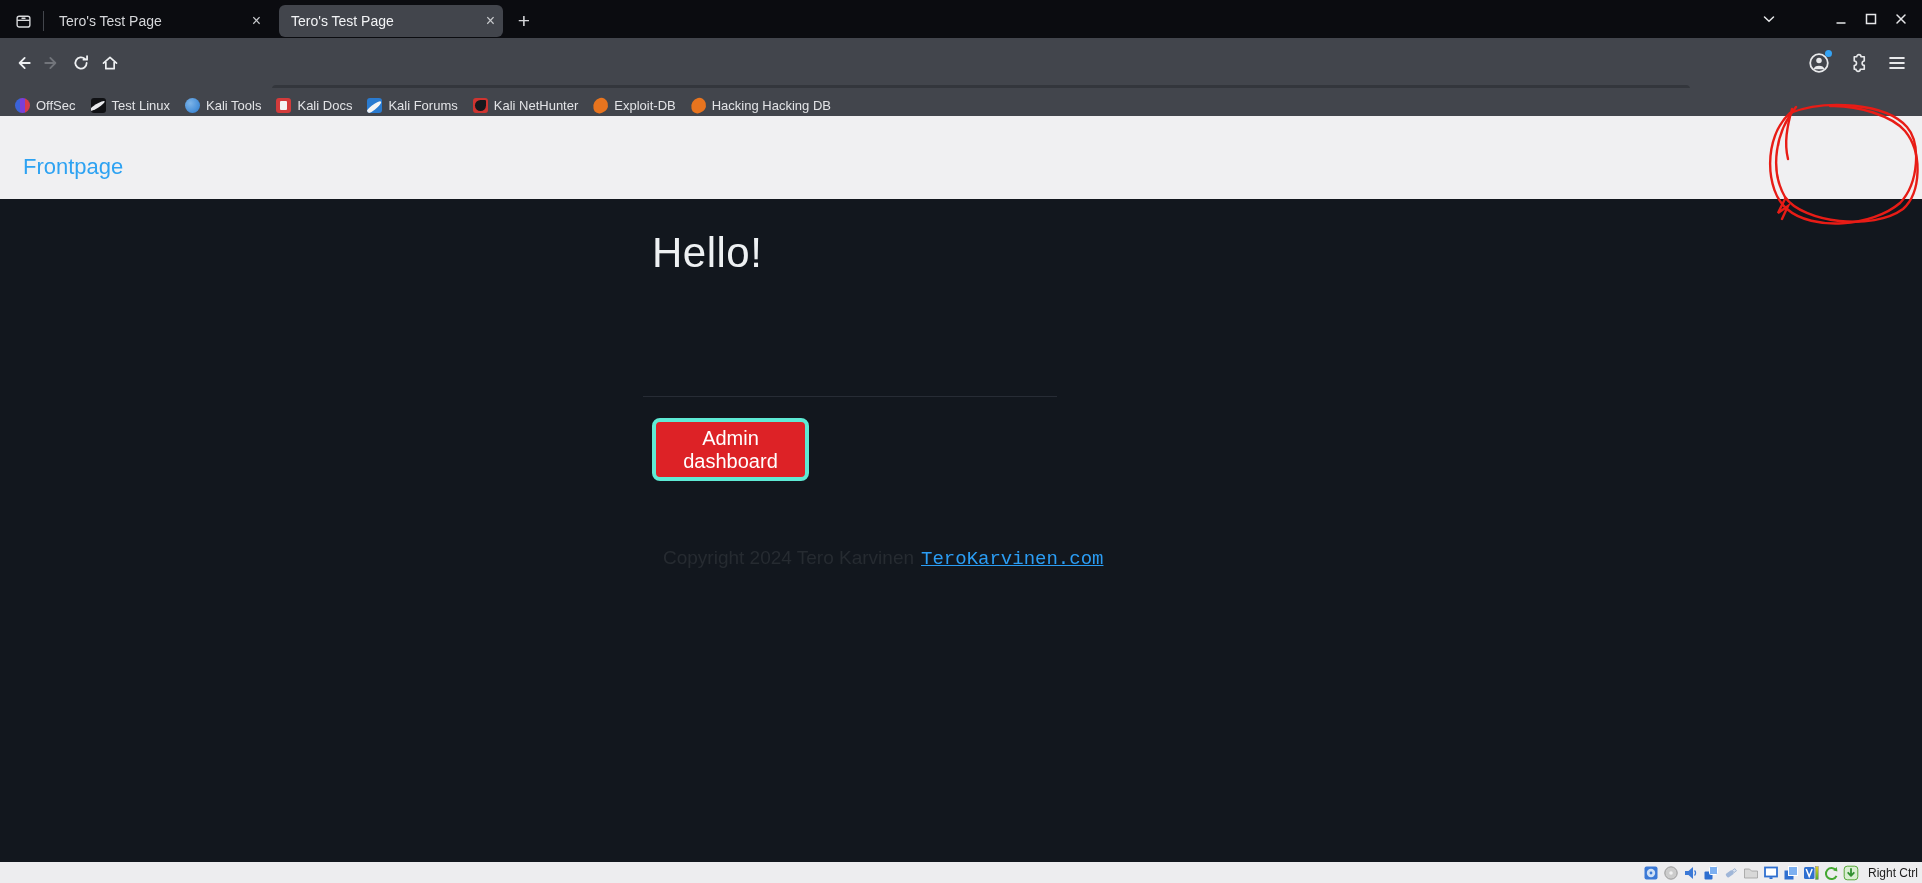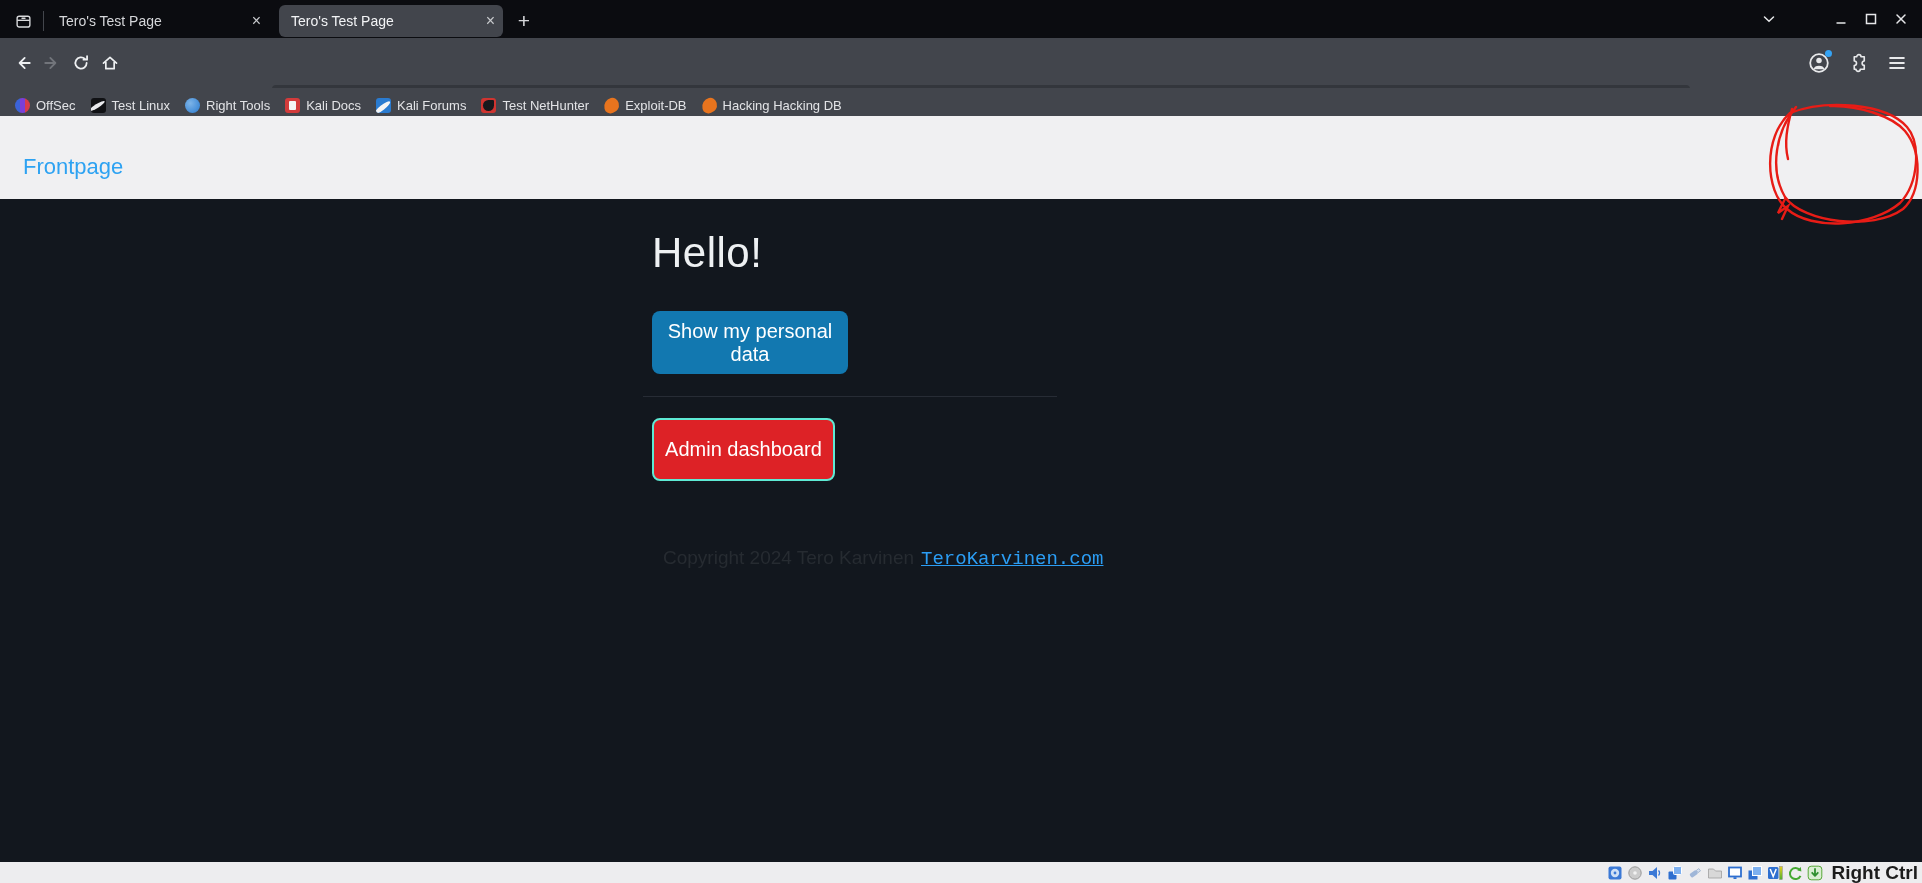--- a/index.html
+++ b/index.html
@@ -84,32 +84,32 @@
   .annotation path{fill:none;stroke:#e81c16;stroke-width:2.4;stroke-linecap:round;}
 
   
   .page-main{position:absolute;top:199px;left:0;right:0;bottom:21px;background:#12171e;}
   .hello{position:absolute;left:652px;top:30px;margin:0;color:#eef1f3;
     font-size:42px;font-weight:400;letter-spacing:.5px;}
   .btn-primary{position:absolute;left:652px;top:112px;width:196px;height:63px;
     background:#1278b0;border-radius:8px;color:#fff;font-size:20px;
     display:flex;align-items:center;justify-content:center;}
   .divider{position:absolute;left:643px;top:197px;width:414px;height:1px;background:#272c35;}
-  .btn-danger{position:absolute;left:652px;top:219px;width:183px;height:63px;
-    background:#dd2226;border:2px solid #5eead4;border-radius:8px;color:#fff;font-size:20px;
+  .btn-danger{position:absolute;left:652px;top:219px;width:157px;height:63px;
+    background:#dd2226;border:4px solid #5eead4;border-radius:8px;color:#fff;font-size:20px;
     display:flex;align-items:center;justify-content:center;box-sizing:border-box;}
   .copyright{position:absolute;left:663px;top:348px;font-size:19px;color:#262b31;white-space:nowrap;}
   .copyright a{color:#2b9df4;text-decoration:underline;margin-left:7px;font-family:Liberation Mono, monospace;}
 
   
   .vm-bar{position:absolute;left:0;right:0;bottom:0;height:21px;background:#ededef;
     display:flex;align-items:center;justify-content:flex-end;gap:3px;padding-right:3px;
     box-sizing:border-box;}
   .vm-icon{width:17px;height:17px;display:flex;align-items:center;justify-content:center;}
-  .vm-label{font-size:19px;font-weight:700;color:#1c1c1c;margin-left:5px;margin-right:1px;}
+  .vm-label{font-size:12px;font-weight:400;color:#1c1c1c;margin-left:5px;margin-right:1px;}
 </style>
 </head>
 <body>
 
 <div id="screen">
 
   <div class="tabbar">
     <button class="fxview-btn">
       <svg width="17" height="17" viewBox="0 0 16 16">
           <g fill="none" stroke="currentColor" stroke-width="1.3">
@@ -228,33 +228,33 @@
     <div class="bookmark">
       <span class="bm-icon bm-offsec"></span>
       <span>OffSec</span>
     </div>
     <div class="bookmark">
       <span class="bm-icon bm-kali"></span>
       <span>Test Linux</span>
     </div>
     <div class="bookmark">
       <span class="bm-icon bm-kalitools"></span>
-      <span>Right Tools</span>
+      <span>Kali Tools</span>
     </div>
     <div class="bookmark">
       <span class="bm-icon bm-kalidocs"></span>
       <span>Kali Docs</span>
     </div>
     <div class="bookmark">
       <span class="bm-icon bm-kaliforums"></span>
       <span>Kali Forums</span>
     </div>
     <div class="bookmark">
       <span class="bm-icon bm-nethunter"></span>
-      <span>Test NetHunter</span>
+      <span>Kali NetHunter</span>
     </div>
     <div class="bookmark">
       <span class="bm-icon bm-bird"></span>
       <span>Exploit-DB</span>
     </div>
     <div class="bookmark">
       <span class="bm-icon bm-bird"></span>
       <span>Hacking Hacking DB</span>
     </div>
   </div>
@@ -267,21 +267,20 @@
 
   <svg class="annotation" viewBox="0 0 168 140">
     <path d="M36,16 C72,2 132,6 153,30 C167,46 165,86 146,106 C118,130 58,134 33,112 C11,94 9,40 36,16"></path>
     <path d="M42,10 C22,34 15,72 31,100 C49,126 119,134 149,112 C167,96 169,56 151,34 C138,19 104,8 76,9"></path>
     <path d="M38,12 C33,30 30,46 34,62"></path>
     <path d="M31,102 l-7,14 l10,-7 l-6,13"></path>
   </svg>
 
   <div class="page-main">
     <h1 class="hello">Hello!</h1>
-    <button class="btn-primary">Show my personal data</button>
     <div class="divider"></div>
     <button class="btn-danger">Admin dashboard</button>
     <div class="copyright">
       <span>Copyright 2024 Tero Karvinen</span><a href="#">TeroKarvinen.com</a>
     </div>
   </div>
 
   <div class="vm-bar">
     <span class="vm-icon">
       <svg width="16" height="16" viewBox="0 0 16 16">

